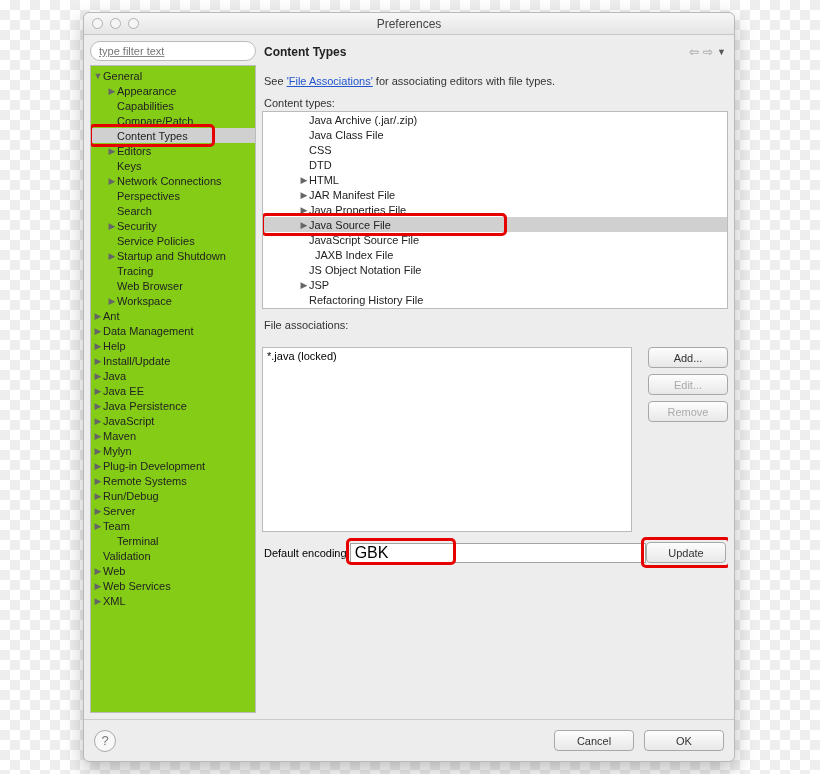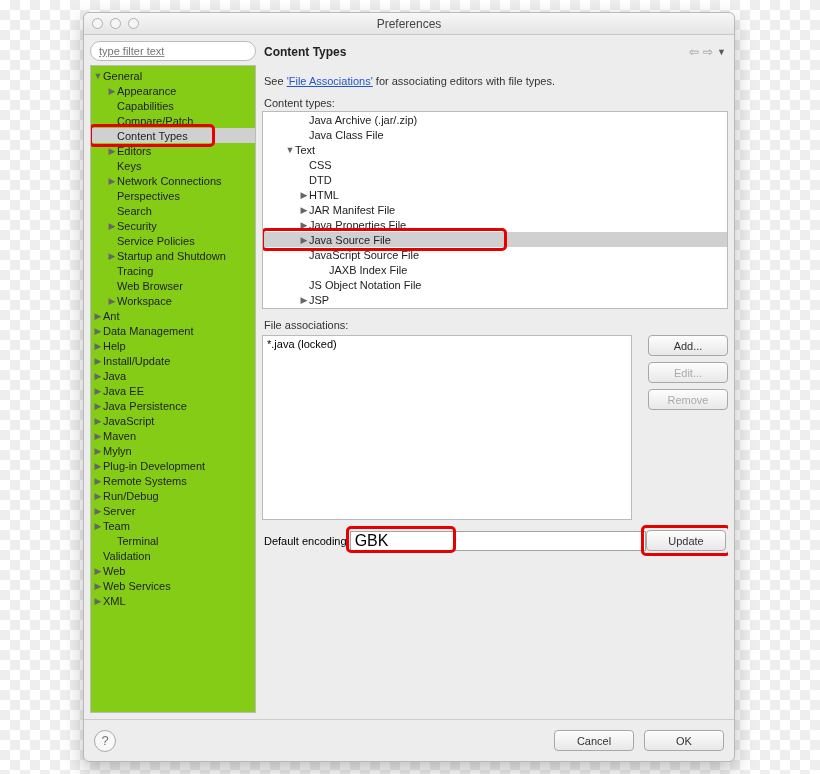--- a/index.html
+++ b/index.html
@@ -115,21 +115,21 @@
   .section-label { margin-top: 10px; padding: 0 2px; color: #333; }
   .types-box {
     margin-top: 2px;
     border: 1px solid #bbb;
     background: #fff;
     height: 198px;
     overflow: auto;
     position: relative;
   }
   .types-box .tree-row { height: 15px; }
-  .assoc-wrap { display: flex; gap: 16px; margin-top: 4px; }
+  .assoc-wrap { display: flex; gap: 16px; margin-top: 16px; }
   .assoc-box {
     flex: 1;
     border: 1px solid #bbb;
     background: #fff;
     height: 185px;
     padding: 2px 4px;
   }
   .side-buttons { display: flex; flex-direction: column; gap: 6px; width: 80px; }
   .mac-btn {
     height: 21px;
@@ -354,24 +354,20 @@
       <div class="section-label">Content types:</div>
       <div class="types-box" id="types-tree">
           <div class="tree-row" style="padding-left: 36px; position: relative;">
             <span class="arrow none"></span>
             <span>Java Archive (.jar/.zip)</span>
           </div>
           <div class="tree-row" style="padding-left: 36px; position: relative;">
             <span class="arrow none"></span>
             <span>Java Class File</span>
           </div>
-          <div class="tree-row" style="padding-left: 22px; position: relative;">
-            <span class="arrow expanded"></span>
-            <span>Text</span>
-          </div>
           <div class="tree-row" style="padding-left: 36px; position: relative;">
             <span class="arrow none"></span>
             <span>CSS</span>
           </div>
           <div class="tree-row" style="padding-left: 36px; position: relative;">
             <span class="arrow none"></span>
             <span>DTD</span>
           </div>
           <div class="tree-row" style="padding-left: 36px; position: relative;">
             <span class="arrow collapsed"></span>
@@ -387,21 +383,21 @@
           </div>
           <div class="tree-row selected" style="padding-left: 36px; position: relative;">
             <span class="arrow collapsed"></span>
             <span>Java Source File</span>
             <span class="highlight-box" style="inset: -4px 220px -4px -2px;"></span>
           </div>
           <div class="tree-row" style="padding-left: 36px; position: relative;">
             <span class="arrow none"></span>
             <span>JavaScript Source File</span>
           </div>
-          <div class="tree-row" style="padding-left: 56px; position: relative;">
+          <div class="tree-row" style="padding-left: 42px; position: relative;">
             <span class="arrow none"></span>
             <span>JAXB Index File</span>
           </div>
           <div class="tree-row" style="padding-left: 36px; position: relative;">
             <span class="arrow none"></span>
             <span>JS Object Notation File</span>
           </div>
           <div class="tree-row" style="padding-left: 36px; position: relative;">
             <span class="arrow collapsed"></span>
             <span>JSP</span>

